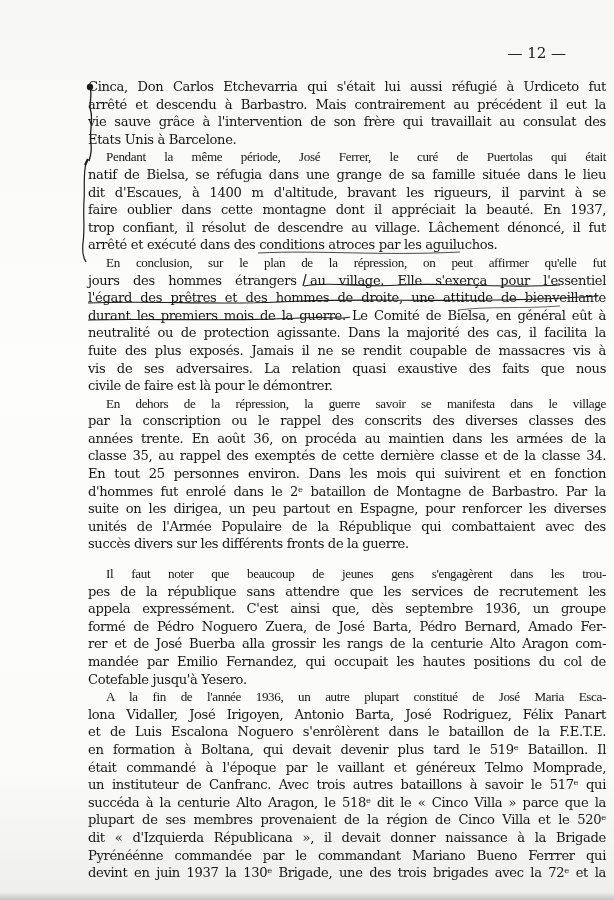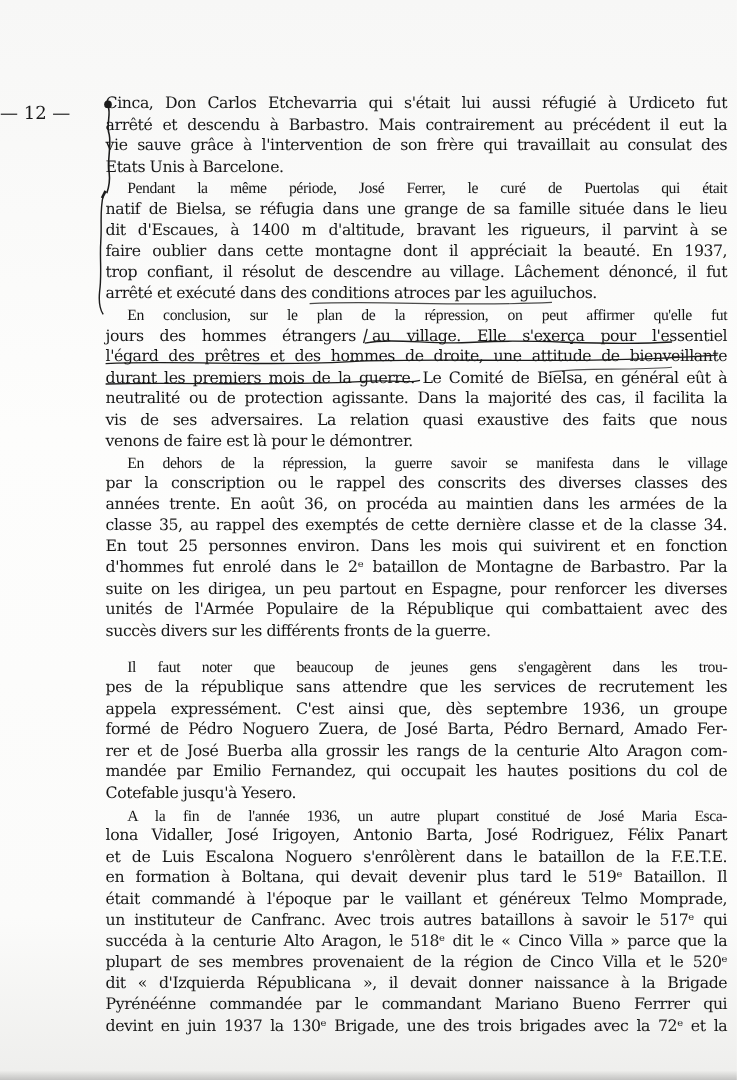--- a/index.html
+++ b/index.html
@@ -7,22 +7,22 @@
     width: 614px; height: 900px; overflow: hidden;
     background: #fbfbfa;
     position: relative;
   }
   .page {
     position: absolute; left: 0; top: 0; width: 614px; height: 900px;
     background: linear-gradient(180deg, #f7f7f6 0%, #fdfdfc 40%, #fbfbfa 85%, #eeeeec 100%);
   }
   .page-number {
     position: absolute; top: 44px; left: 0; width: 566px;
-    text-align: left;
-    font-family: "DejaVu Serif", serif; font-size: 15px; color: #1a1a1a; margin-top: 41px;
+    text-align: right;
+    font-family: "DejaVu Serif", serif; font-size: 15px; color: #1a1a1a;
   }
   .text-block {
     position: absolute; left: 88px; top: 78px; width: 518px;
     font-family: "DejaVu Serif", serif;
     font-size: 13.1px; line-height: 17.6px; color: #161616;
     letter-spacing: -0.35px;
   }
   .line {
     display: block; white-space: nowrap; text-align: justify;
     text-align-last: justify; height: 17.6px;
@@ -58,22 +58,23 @@
         <span class="line">faire oublier dans cette montagne dont il appréciait la beauté. En 1937,</span>
         <span class="line">trop confiant, il résolut de descendre au village. Lâchement dénoncé, il fut</span>
         <span class="line last">arrêté et exécuté dans des conditions atroces par les aguiluchos.</span>
       </div>
       <div>
         <span class="line indent">En conclusion, sur le plan de la répression, on peut affirmer qu'elle fut</span>
         <span class="line">jours des hommes étrangers au village. Elle s'exerça pour l'essentiel</span>
         <span class="line">l'égard des prêtres et des hommes de droite, une attitude de bienveillante</span>
         <span class="line">durant les premiers mois de la guerre. Le Comité de Bielsa, en général eût à</span>
         <span class="line">neutralité ou de protection agissante. Dans la majorité des cas, il facilita la</span>
+        <span class="line">fuite des plus exposés. Jamais il ne se rendit coupable de massacres vis à</span>
         <span class="line">vis de ses adversaires. La relation quasi exaustive des faits que nous</span>
-        <span class="line last">venons de faire est là pour le démontrer.</span>
+        <span class="line last">civile de faire est là pour le démontrer.</span>
       </div>
       <div>
         <span class="line indent">En dehors de la répression, la guerre savoir se manifesta dans le village</span>
         <span class="line">par la conscription ou le rappel des conscrits des diverses classes des</span>
         <span class="line">années trente. En août 36, on procéda au maintien dans les armées de la</span>
         <span class="line">classe 35, au rappel des exemptés de cette dernière classe et de la classe 34.</span>
         <span class="line">En tout 25 personnes environ. Dans les mois qui suivirent et en fonction</span>
         <span class="line">d'hommes fut enrolé dans le 2ᵉ bataillon de Montagne de Barbastro. Par la</span>
         <span class="line">suite on les dirigea, un peu partout en Espagne, pour renforcer les diverses</span>
         <span class="line">unités de l'Armée Populaire de la République qui combattaient avec des</span>

